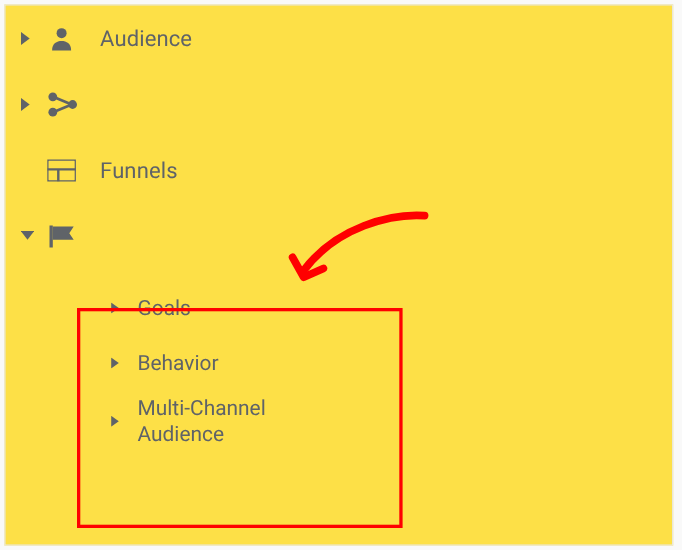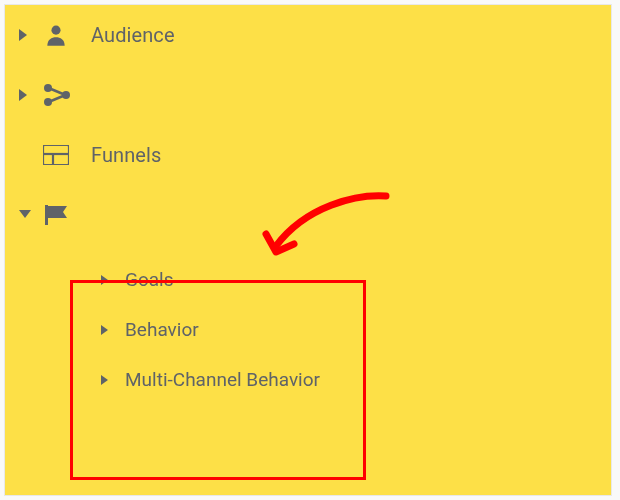--- a/index.html
+++ b/index.html
@@ -170,21 +170,21 @@
           </svg>
       </span>
       <span class="sub-label">Behavior</span>
     </div>
     <div class="sub-item">
       <span class="sub-expander">
         <svg width="8" height="10" viewBox="0 0 8 10">
             <path d="M0 0 L7 5 L0 10 Z" fill="#5f6368"></path>
           </svg>
       </span>
-      <span class="sub-label">Multi-Channel Behavior</span>
+      <span class="sub-label">Multi-Channel Audience</span>
     </div>
   </div>
 
 </div>
 
 <div class="highlight-box"></div>
 <div class="arrow-annotation">
   <svg width="140" height="80" viewBox="0 0 140 80">
     <path d="M130 10 C 100 8, 50 20, 20 60" stroke="#ff0000" stroke-width="7" fill="none" stroke-linecap="round"></path>
     <path d="M10 48 L20 66 L38 58" stroke="#ff0000" stroke-width="7" fill="none" stroke-linecap="round" stroke-linejoin="round"></path>

